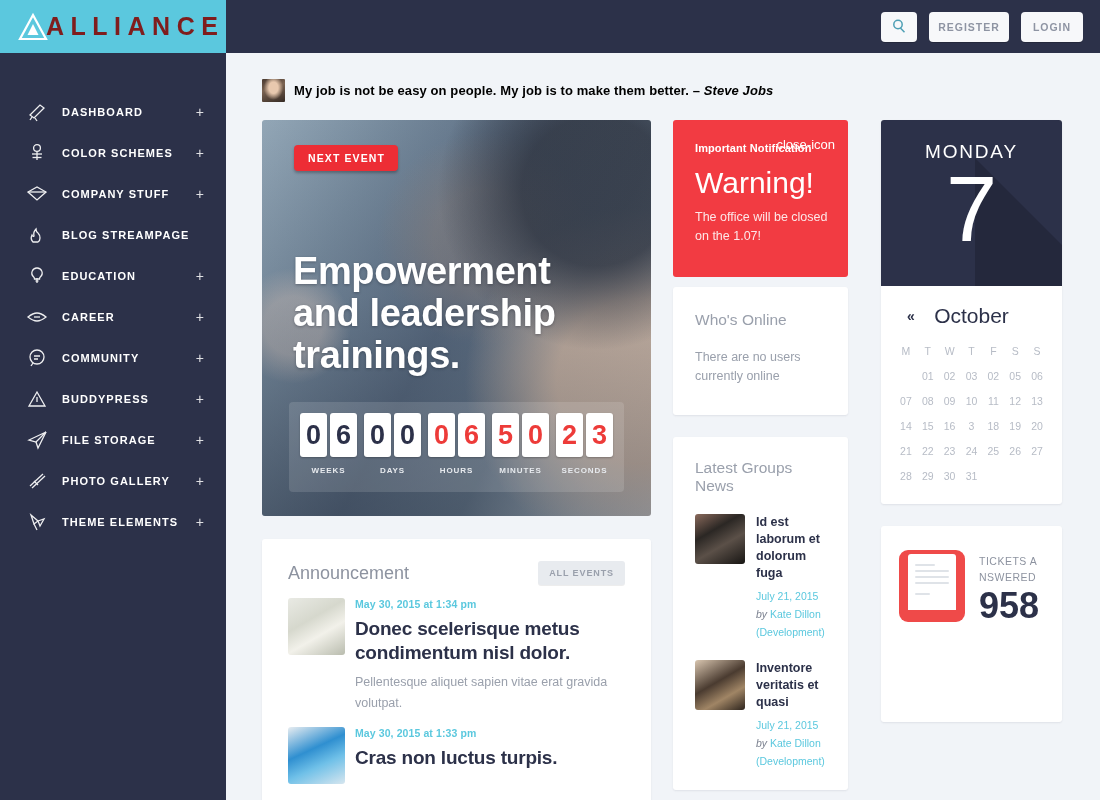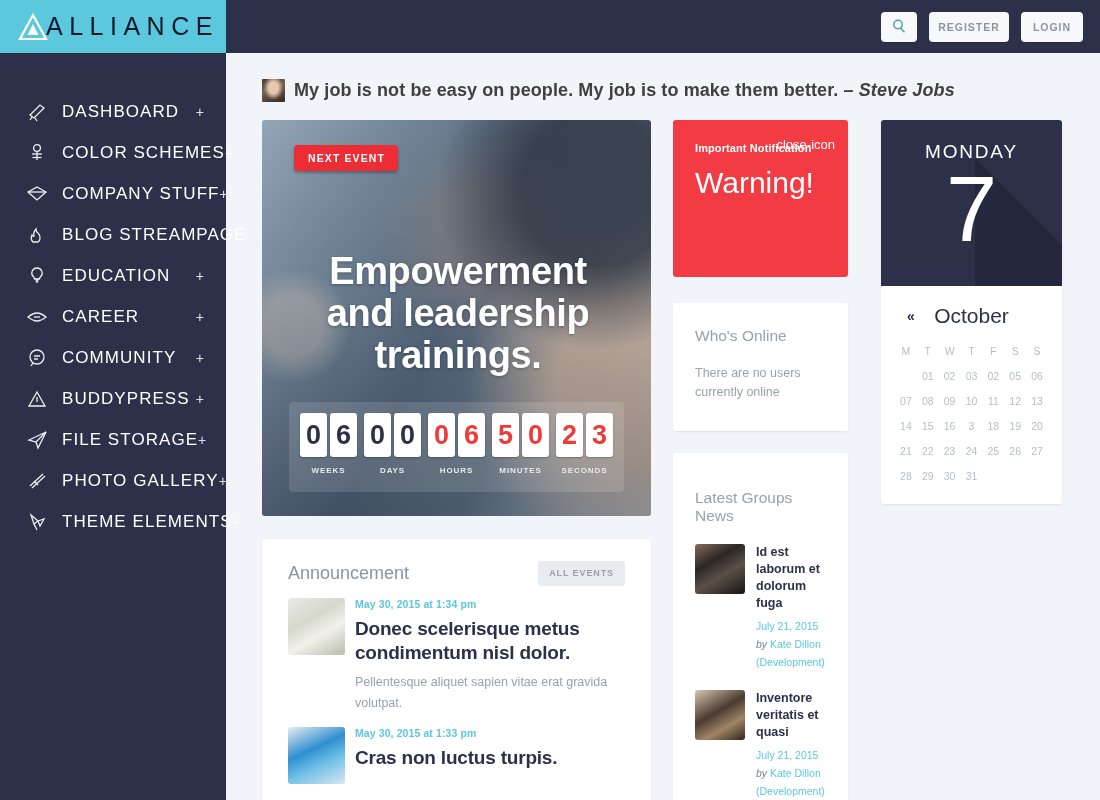--- a/index.html
+++ b/index.html
@@ -18,33 +18,33 @@
     background: #2c3149;
   }
   #logo {
     height: 53px; width: 226px;
     background: #5bc8de;
     display: flex; align-items: center;
     padding-left: 18px;
   }
   #logo .mark { width: 30px; height: 30px; flex: none; }
   #logo .word {
-    color: #0f172a; font-size: 25px; letter-spacing: 6.5px;
-    font-weight: 400; margin-left: -2px;
+    color: #7f1d1d; font-size: 25px; letter-spacing: 6.5px;
+    font-weight: 700; margin-left: -2px;
   }
   #nav { padding-top: 38px; }
   .nav-item {
     display: flex; align-items: center;
     height: 41px; padding: 0 22px 0 26px;
     cursor: pointer;
   }
   .nav-item .nico { width: 26px; flex: none; color: #fff; opacity: .92; }
   .nav-item .nico svg { display: block; }
   .nav-item .nlabel {
-    color: #ffffff; font-size: 17px; font-weight: 400;
+    color: #ffffff; font-size: 11px; font-weight: 700;
     letter-spacing: 1.05px; flex: 1; margin-left: 10px;
     white-space: nowrap;
   }
   .nav-item .nplus { color: #fff; font-size: 14px; opacity: .85; font-weight: 400; }
 
   
   #topbar {
     position: absolute; left: 226px; top: 0;
     width: 874px; height: 53px;
     background: #2c3149;
@@ -68,21 +68,21 @@
     position: absolute; left: 262px; top: 79px;
     display: flex; align-items: center; gap: 9px;
   }
   #quote .avatar {
     width: 23px; height: 23px; flex: none; border-radius: 1px;
     background:
       radial-gradient(ellipse at 50% 38%, #e8c8ae 0 28%, rgba(232,200,174,0) 60%),
       linear-gradient(160deg,#4a3a31 0%,#7b6352 40%,#352a24 100%);
   }
   #quote .qtext {
-    font-size: 18px; font-weight: 700; color: #404040; letter-spacing: .1px;
+    font-size: 13px; font-weight: 700; color: #000000; letter-spacing: .1px;
   }
   #quote .qauthor { font-style: italic; font-weight: 700; }
 
   
   #main { position: absolute; left: 262px; top: 120px; width: 800px; }
   .col-a { position: absolute; left: 0;   top: 0; width: 389px; }
   .col-b { position: absolute; left: 411px; top: 0; width: 175px; }
   .col-c { position: absolute; left: 619px; top: 0; width: 181px; }
 
   .card {
@@ -93,21 +93,20 @@
   
   #hero {
     position: relative; width: 389px; height: 396px;
     border-radius: 3px; overflow: hidden;
     background:
       radial-gradient(circle at 8% 52%, rgba(212,200,194,.55) 0 7%, rgba(212,200,194,0) 14%),
       radial-gradient(circle at 86% 18%, rgba(52,58,70,.85) 0 16%, rgba(52,58,70,0) 34%),
       radial-gradient(circle at 97% 66%, rgba(226,198,176,.9) 0 18%, rgba(226,198,176,0) 38%),
       radial-gradient(circle at 57% 30%, rgba(150,140,136,.55) 0 14%, rgba(150,140,136,0) 30%),
       linear-gradient(118deg, #9fb4c4 0%, #7e93a6 22%, #5d6f85 48%, #6d8093 68%, #b9c6d0 88%, #dfe6ea 100%);
-    text-align: center;
   }
   #hero::after {
     content: ""; position: absolute; inset: 0;
     background: linear-gradient(180deg, rgba(36,46,62,.10) 0%, rgba(36,46,62,.18) 45%, rgba(28,36,50,.42) 100%);
   }
   #hero > * { position: relative; z-index: 2; }
   #next-event {
     position: absolute; left: 32px; top: 25px;
     background: #ed2d35; color: #fff;
     font-size: 10.5px; font-weight: 700; letter-spacing: 1.1px;
@@ -174,27 +173,27 @@
   }
   #warn-close {
     position: absolute; right: 13px; top: 18px; color: #fff;
     font-size: 13px; font-weight: 400; cursor: pointer; line-height: 1;
   }
   #warn-kicker { color: #fff; font-size: 11px; font-weight: 700; letter-spacing: .1px; }
   #warn-title { color: #fff; font-size: 30px; font-weight: 400; margin-top: 14px; line-height: 1; }
   #warn-body { color: #fde7e8; font-size: 12.5px; line-height: 19px; margin-top: 10px; }
 
   
-  #whos-online { margin-top: 26px; width: 175px; height: 128px; padding: 24px 20px 0 22px; }
+  #whos-online { margin-top: 10px; width: 175px; height: 128px; padding: 24px 20px 0 22px; }
   #wo-title { font-size: 15.5px; color: #9aa0ac; font-weight: 400; }
   #wo-body { font-size: 12.5px; color: #9aa0ac; line-height: 19px; margin-top: 19px; }
 
   
   #latest-news { margin-top: 22px; width: 175px; padding: 22px 16px 20px 22px; }
-  #ln-title { font-size: 15.5px; color: #9aa0ac; font-weight: 400; margin-top: 14px; }
+  #ln-title { font-size: 15.5px; color: #9aa0ac; font-weight: 400; }
   .ln-item { display: flex; gap: 11px; margin-top: 19px; }
   .ln-thumb { width: 50px; height: 50px; flex: none; border-radius: 3px; }
   .ln-thumb.n1 { background: linear-gradient(150deg,#8a6a5c 0%,#2b2724 34%,#5b5048 60%,#171513 100%); }
   .ln-thumb.n2 { background: linear-gradient(150deg,#d9c6b0 0%,#4a3b30 44%,#a08565 70%,#2d241d 100%); }
   .ln-title {
     font-size: 12.5px; font-weight: 700; color: #2c3149; line-height: 17px;
   }
   .ln-meta { font-size: 10.5px; color: #5bc8de; line-height: 18px; margin-top: 5px; }
   .ln-meta .by { color: #7d8391; font-style: italic; }
 
@@ -499,20 +498,21 @@
       </article>
     </section>
   </div>
 
   <div class="col-b">
 
     <section id="warning">
       <span id="warn-close">close-icon</span>
       <div id="warn-kicker">Important Notification</div>
       <div id="warn-title">Warning!</div>
+      <div id="warn-body">The office will be closed on the 1.07!</div>
     </section>
 
     <section id="whos-online" class="card">
       <div id="wo-title">Who's Online</div>
       <div id="wo-body">There are no users currently online</div>
     </section>
 
     <section id="latest-news" class="card">
       <div id="ln-title">Latest Groups News</div>
 
@@ -585,14 +585,32 @@
             <span class="day">26</span>
             <span class="day">27</span>
             <span class="day">28</span>
             <span class="day">29</span>
             <span class="day">30</span>
             <span class="day">31</span>
           </div>
       </div>
     </section>
 
+    <section id="tickets-card" class="card">
+      <div id="tickets-row">
+        <div id="ticket-icon">
+          <div class="back"></div>
+          <div class="page">
+            <div class="line s"></div>
+            <div class="line l"></div>
+            <div class="line l"></div>
+            <div class="line l"></div>
+            <div class="line gap"></div>
+          </div>
+        </div>
+        <div id="tickets-text">
+          <div id="tickets-label">TICKETS ANSWERED</div>
+          <div id="tickets-count">958</div>
+        </div>
+      </div>
+    </section>
   </div>
 </div>
 
 </body></html>

